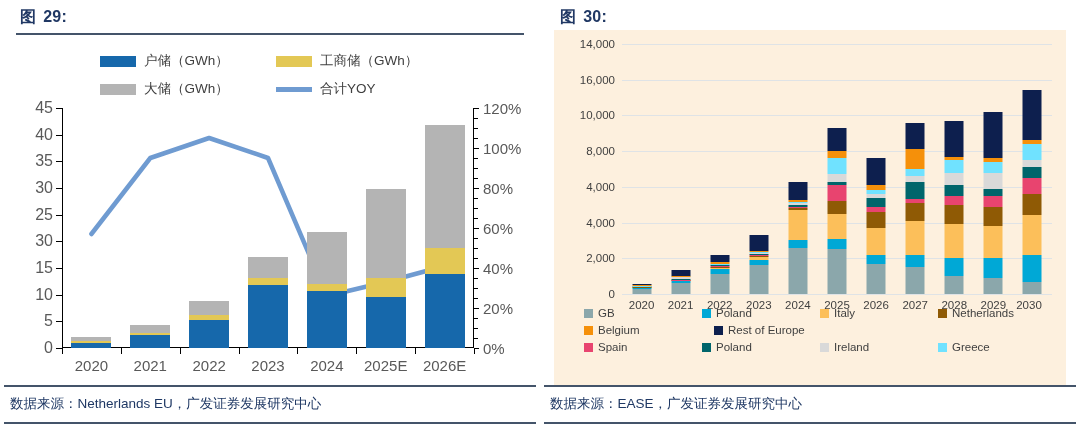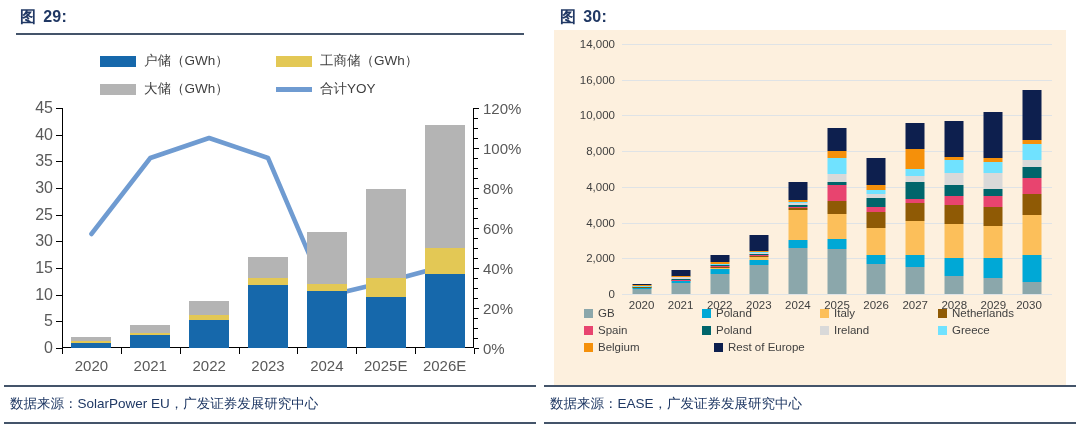--- a/index.html
+++ b/index.html
@@ -230,21 +230,21 @@
           <div class="bar" style="left: 382.571px; height: 223.467px;">
             <div class="seg s0" style="bottom: 0px; height: 73.6px; background: rgb(22, 104, 171);"></div>
             <div class="seg s1" style="bottom: 73.6px; height: 26.6667px; background: rgb(227, 200, 85);"></div>
             <div class="seg s2" style="bottom: 100.267px; height: 123.2px; background: rgb(180, 180, 180);"></div>
           </div>
         </div>
     </div>
 
     <div class="footer">
       <div class="rule bottom"></div>
-      <div class="src">数据来源：SolarPower EU，广发证券发展研究中心</div>
+      <div class="src">数据来源：Netherlands EU，广发证券发展研究中心</div>
       <div class="rule bottom"></div>
     </div>
   </div>
 
   <div class="panel right">
     <div class="fig-title">
       <span class="num">图</span>
       <span class="num">30:</span>
     </div>
     <div class="rule"></div>
@@ -425,44 +425,44 @@
               <span class="lkey" style="background: rgb(252, 191, 90);"></span>
               <span class="llbl">Italy</span>
             </div>
             <div class="litem">
               <span class="lkey" style="background: rgb(143, 90, 5);"></span>
               <span class="llbl">Netherlands</span>
             </div>
           </div>
           <div class="lrow">
             <div class="litem">
+              <span class="lkey" style="background: rgb(245, 144, 10);"></span>
+              <span class="llbl">Belgium</span>
+            </div>
+            <div class="litem">
+              <span class="lkey" style="background: rgb(13, 31, 78);"></span>
+              <span class="llbl">Rest of Europe</span>
+            </div>
+          </div>
+          <div class="lrow">
+            <div class="litem">
               <span class="lkey" style="background: rgb(232, 68, 111);"></span>
               <span class="llbl">Spain</span>
             </div>
             <div class="litem">
               <span class="lkey" style="background: rgb(0, 101, 107);"></span>
               <span class="llbl">Poland</span>
             </div>
             <div class="litem">
               <span class="lkey" style="background: rgb(217, 217, 217);"></span>
               <span class="llbl">Ireland</span>
             </div>
             <div class="litem">
               <span class="lkey" style="background: rgb(112, 226, 255);"></span>
               <span class="llbl">Greece</span>
-            </div>
-          </div>
-          <div class="lrow">
-            <div class="litem">
-              <span class="lkey" style="background: rgb(245, 144, 10);"></span>
-              <span class="llbl">Belgium</span>
-            </div>
-            <div class="litem">
-              <span class="lkey" style="background: rgb(13, 31, 78);"></span>
-              <span class="llbl">Rest of Europe</span>
             </div>
           </div>
         </div>
     </div>
 
     <div class="footer">
       <div class="rule bottom"></div>
       <div class="src">数据来源：EASE，广发证券发展研究中心</div>
       <div class="rule bottom"></div>
     </div>

